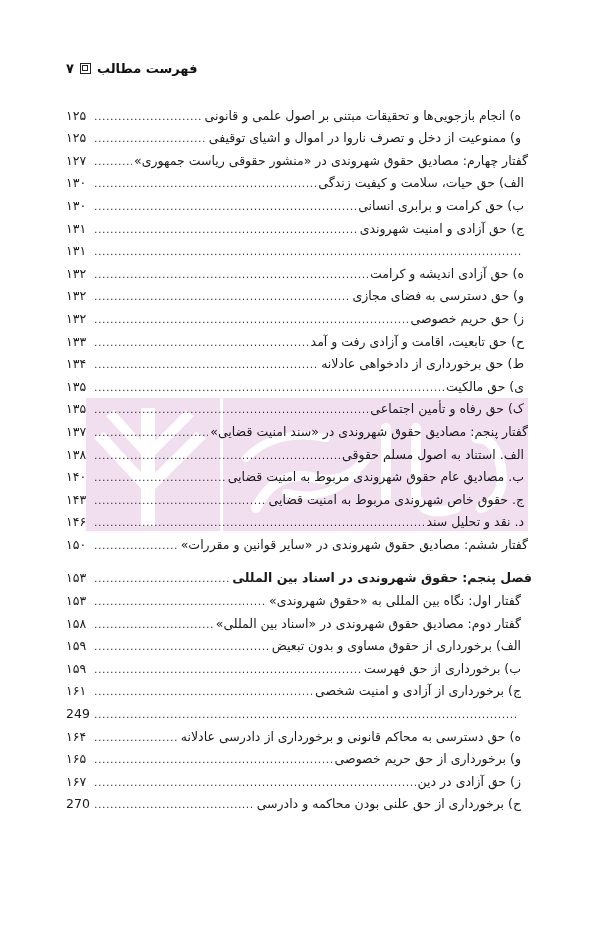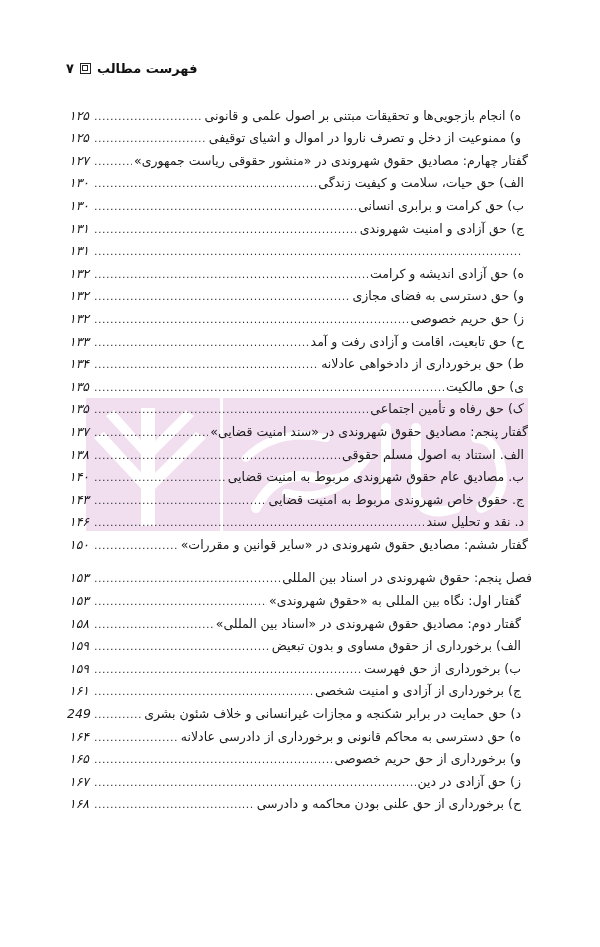--- a/index.html
+++ b/index.html
@@ -29,23 +29,23 @@
   .row {
     height: 22.6px; display: flex; align-items: flex-end; font-size: 12.5px;
     white-space: nowrap; position: relative;
   }
   .row .title { flex: 0 0 auto; }
   .row .dots {
     flex: 1 1 auto; overflow: hidden; margin: 0 2px; color: #333;
     letter-spacing: 0.5px; font-size: 11px; direction: ltr; text-align: right;
   }
   .row .dots::before { content: "................................................................................................................................................................................................"; }
-  .row .page { flex: 0 0 auto; direction: rtl; min-width: 26px; text-align: center; font-style: italic; }
+  .row .page { flex: 0 0 auto; direction: rtl; min-width: 26px; text-align: left; }
   .lvl-0 { padding-right: 0; }
-  .lvl-0 .title { font-weight: normal; margin-top: 44px; }
+  .lvl-0 .title { font-weight: bold; margin-top: 44px; }
   .lvl-1 { padding-right: 4px; }
   .lvl-2 { padding-right: 8px; }
   .lvl-3 { padding-right: 11px; }
   .gap { height: 11px; }
 </style>
 </head>
 <body>
 
 <div class="page-header">
   <span>فهرست مطالب</span>
@@ -193,21 +193,20 @@
       <span class="title">ب) برخورداری از حق فهرست</span>
       <span class="dots"></span>
       <span class="page">۱۵۹</span>
     </div>
     <div class="row lvl-3">
       <span class="title">ج) برخورداری از آزادی و امنیت شخصی</span>
       <span class="dots"></span>
       <span class="page">۱۶۱</span>
     </div>
     <div class="row lvl-3">
-      <span class="title">د) حق حمایت در برابر شکنجه و مجازات غیرانسانی و خلاف شئون بشری</span>
       <span class="dots"></span>
       <span class="page">249</span>
     </div>
     <div class="row lvl-3">
       <span class="title">ه) حق دسترسی به محاکم قانونی و برخورداری از دادرسی عادلانه</span>
       <span class="dots"></span>
       <span class="page">۱۶۴</span>
     </div>
     <div class="row lvl-3">
       <span class="title">و) برخورداری از حق حریم خصوصی</span>
@@ -215,15 +214,15 @@
       <span class="page">۱۶۵</span>
     </div>
     <div class="row lvl-3">
       <span class="title">ز) حق آزادی در دین</span>
       <span class="dots"></span>
       <span class="page">۱۶۷</span>
     </div>
     <div class="row lvl-3">
       <span class="title">ح) برخورداری از حق علنی بودن محاکمه و دادرسی</span>
       <span class="dots"></span>
-      <span class="page">۱۶۸</span>
+      <span class="page">270</span>
     </div>
   </div>
 
 </body></html>

